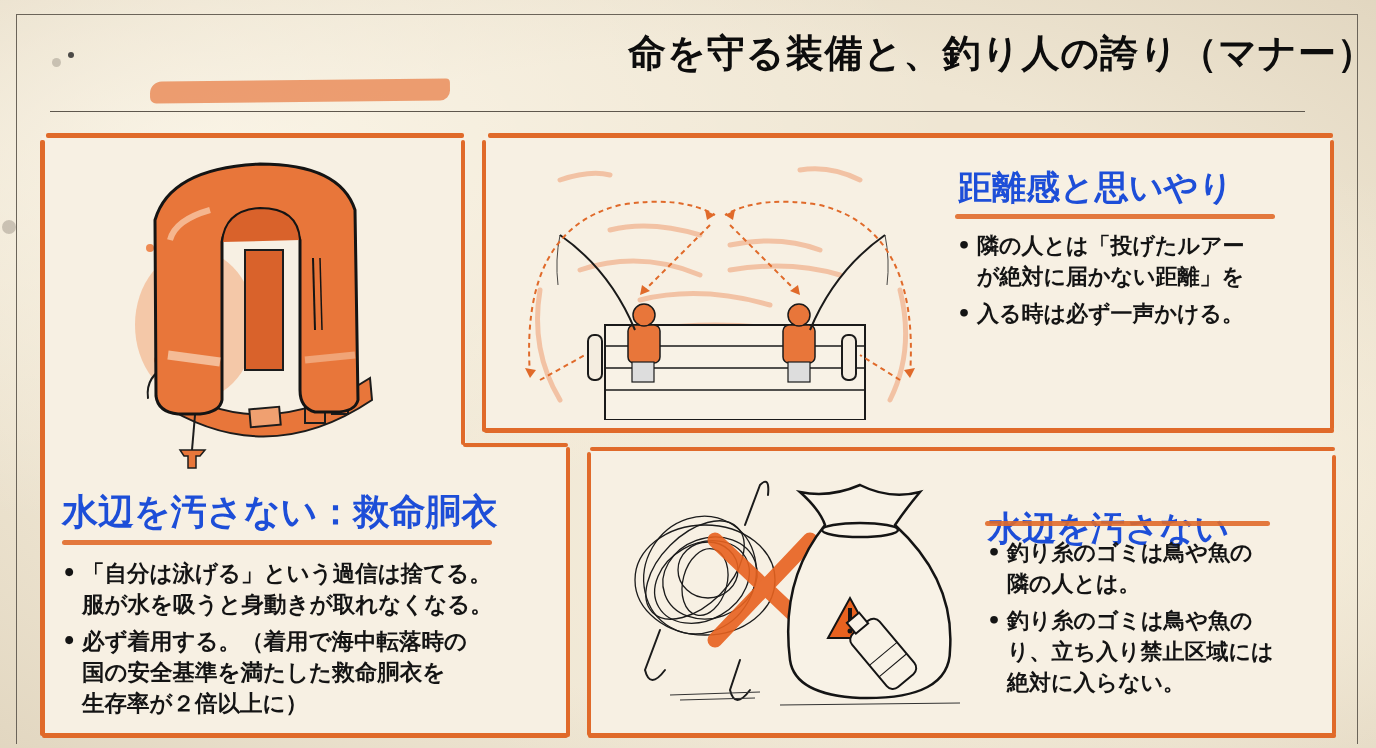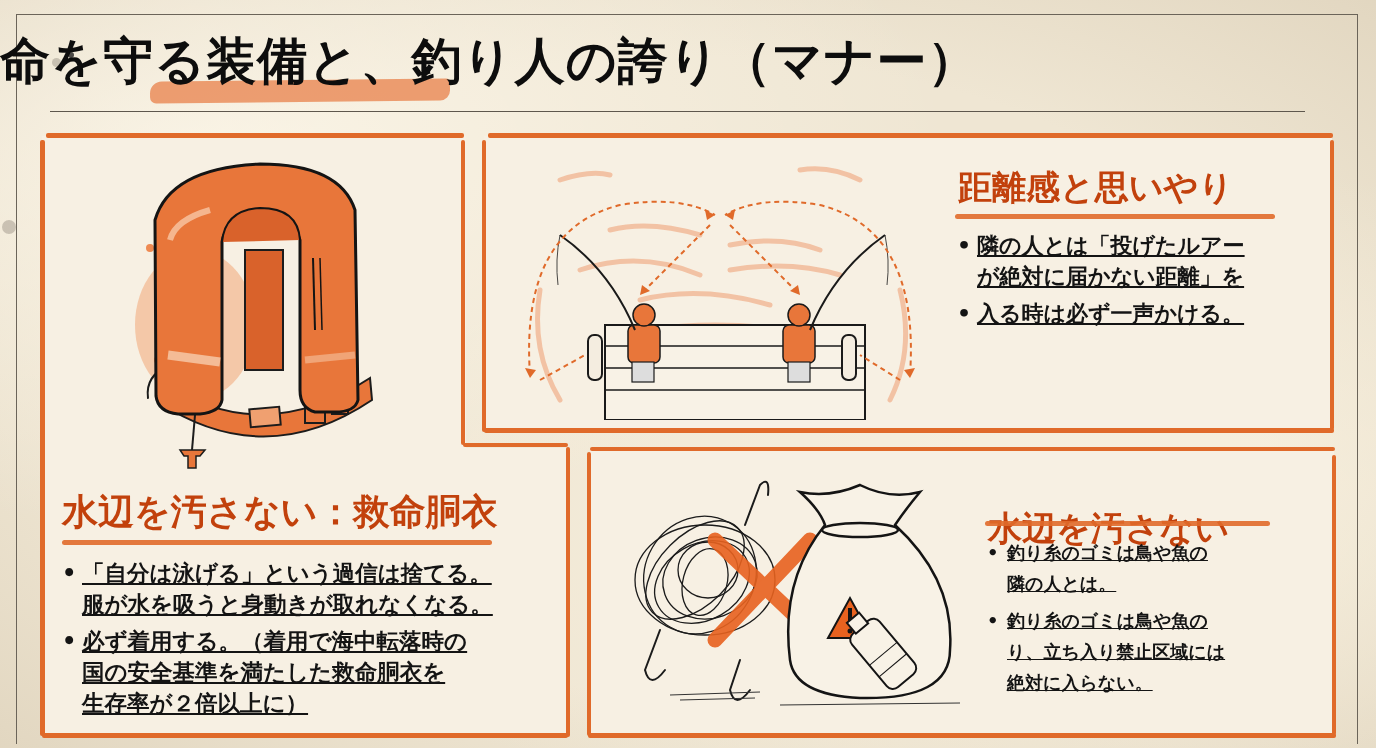--- a/index.html
+++ b/index.html
@@ -16,46 +16,46 @@
     }
     .outer-frame {
       position: absolute; left: 16px; top: 14px; width: 1342px; height: 730px;
       border: 1.5px solid #6b6459; border-bottom: none;
     }
     .title-rule {
       position: absolute; left: 50px; top: 111px; width: 1255px; height: 0;
       border-top: 1.5px solid #5e574d;
     }
     .title {
-      position: absolute; left: 0; top: 28px; width: 1376px; text-align: left;
-      font-size: 50px; font-weight: bold; letter-spacing: 1px; color: #0d0d0d;
+      position: absolute; left: 0; top: 28px; width: 1376px; text-align: right;
+      font-size: 38px; font-weight: bold; letter-spacing: 1px; color: #0d0d0d;
       z-index: 2;
     }
     .title-brush {
       position: absolute; left: 150px; top: 80px; width: 300px; height: 22px;
       background: #e8804a; opacity: 0.75; border-radius: 12px 4px 10px 6px;
       transform: rotate(-0.6deg); z-index: 1;
     }
     .panel {
       position: absolute; background: #f7f0e3;
     }
     .or { background: #e06a2a; position: absolute; border-radius: 2px; }
 
     
     .illus { position: absolute; }
 
     .heading {
-      position: absolute; font-weight: bold; color: #c2410c; white-space: nowrap;
+      position: absolute; font-weight: bold; color: #1d4ed8; white-space: nowrap;
     }
     .underline {
       position: absolute; height: 5px; background: #e06a2a; border-radius: 3px;
       opacity: 0.9;
     }
     .bullets { position: absolute; list-style: none; font-weight: bold; color: #141414; }
-    .bullets li { position: relative; padding-left: 22px; margin-bottom: 6px; text-decoration: underline; }
+    .bullets li { position: relative; padding-left: 22px; margin-bottom: 6px; }
     .bullets li::before {
       content: "•"; position: absolute; left: 2px; top: 0;
     }
     .sketch-line { stroke: #1b1b1b; fill: none; stroke-linecap: round; stroke-linejoin: round; }
     .stain { position: absolute; border-radius: 50%; background: #7b7467; opacity: 0.35; }
   </style>
 </head>
 <body>
 
 <div class="outer-frame"></div>
@@ -247,21 +247,21 @@
       <g stroke="#333" stroke-width="1">
         <line x1="60" y1="225" x2="150" y2="222"></line>
         <line x1="70" y1="230" x2="145" y2="228"></line>
         <line x1="170" y1="235" x2="350" y2="233"></line>
       </g>
     </svg>
   </div>
 
   <h2 class="heading" style="left:988px;top:478px;font-size:34px;margin-top:28px;">水辺を汚さない</h2>
   <div class="underline" style="left:985px;top:521px;width:285px;"></div>
-  <ul class="bullets" style="left:985px;top:537px;width:345px;font-size:18px;line-height:31px;">
+  <ul class="bullets" style="left:985px;top:537px;width:345px;font-size:22px;line-height:31px;">
     <li>
       <span style="display:block">釣り糸のゴミは鳥や魚の</span>
       <span style="display:block">隣の人とは。</span>
     </li>
     <li>
       <span style="display:block">釣り糸のゴミは鳥や魚の</span>
       <span style="display:block">り、立ち入り禁止区域には</span>
       <span style="display:block">絶対に入らない。</span>
     </li>
   </ul>

